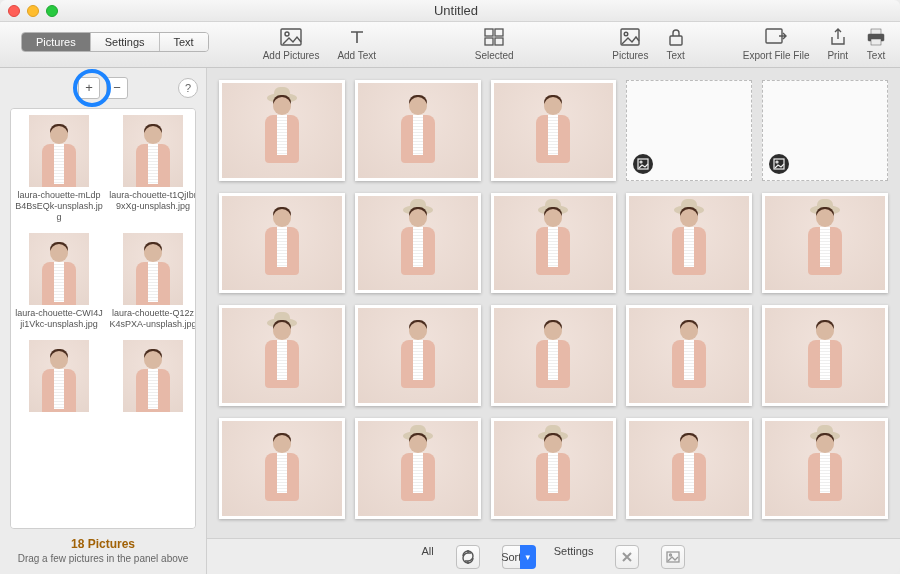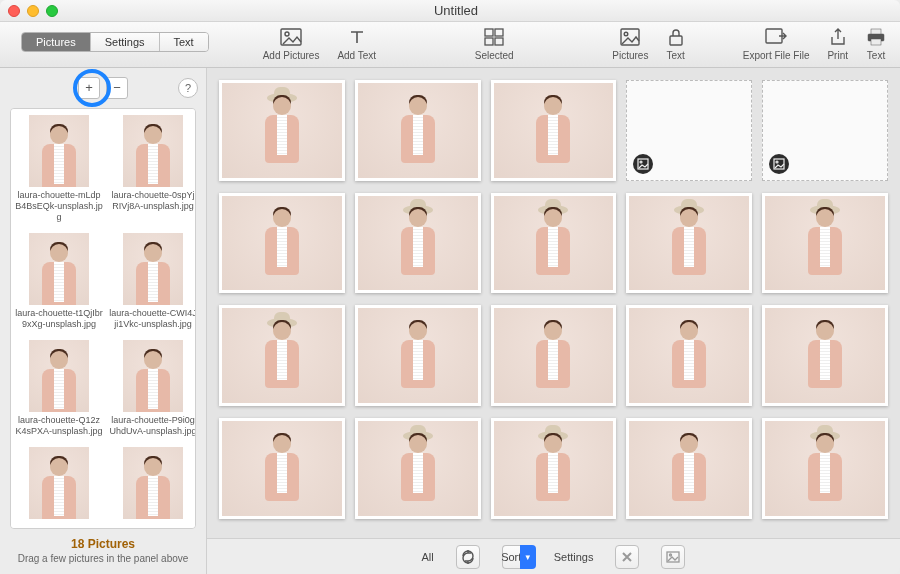--- a/index.html
+++ b/index.html
@@ -56,21 +56,21 @@
   .figure { width:40%; height:75%; position:relative; }
   .figure .head { width:18px; height:18px; background:#d9b9a2; border-radius:50%; position:absolute; top:2px; left:50%; transform:translateX(-50%); }
   .figure .hair { width:18px; height:10px; background:#4a2d1f; border-radius:10px 10px 3px 3px; position:absolute; top:0; left:50%; transform:translateX(-50%); }
   .figure .torso { position:absolute; top:20px; left:50%; transform:translateX(-50%); width:34px; height:48px; background:#e7b9a8; border-radius:8px 8px 4px 4px; }
   .figure .shirt { position:absolute; top:20px; left:50%; transform:translateX(-50%); width:10px; height:40px; background:repeating-linear-gradient(#fff,#fff 2px,#eee 2px,#eee 3px); }
   .figure.hat .hatshape { width:30px; height:10px; background:#d8cbb4; border-radius:50%; position:absolute; top:-2px; left:50%; transform:translateX(-50%); }
   .figure.hat .hatcrown { width:16px; height:10px; background:#d8cbb4; border-radius:6px 6px 0 0; position:absolute; top:-8px; left:50%; transform:translateX(-50%); }
 
   
   .bottombar { height: 36px; display:flex; align-items:center; justify-content:center; gap: 18px; border-top: 1px solid #d0d0d0; background:#ededed; font-size:11px; color:#444; }
-  .bottombar .group { display:flex; align-items:center; gap:22px; }
+  .bottombar .group { display:flex; gap:22px; }
   .sqbtn { width:24px; height:24px; border:1px solid #c0c0c0; border-radius:4px; background:linear-gradient(#fcfcfc,#eee); display:flex; align-items:center; justify-content:center; cursor:pointer; }
   .dropdown-arrow { width:16px; height:24px; background:#2a78ff; border-radius:0 4px 4px 0; display:flex; align-items:center; justify-content:center; color:#fff; font-size:9px; cursor:pointer; }
   .sort-combo { display:flex; }
   .sort-combo .sqbtn { border-radius:4px 0 0 4px; border-right:none; width:18px; font-size:11px; }
 
   
   ::-webkit-scrollbar { width:10px; height:10px; }
   ::-webkit-scrollbar-thumb { background:#c3c3c3; border-radius:5px; }
 </style>
 </head>
@@ -208,73 +208,47 @@
               <div class="thumb">
                 <div class="placeholder-img">
                   <div class="figure">
                     <div class="hair"></div>
                     <div class="head"></div>
                     <div class="torso"></div>
                     <div class="shirt"></div>
                   </div>
                 </div>
               </div>
-              <div class="cap">laura-chouette-0spYjRIVj8A-unsplash.jpg</div>
+              <div class="cap">laura-chouette-t1QjIbr9xXg-unsplash.jpg</div>
             </div>
             <div class="thumb-cell">
               <div class="thumb">
                 <div class="placeholder-img">
                   <div class="figure">
                     <div class="hair"></div>
                     <div class="head"></div>
                     <div class="torso"></div>
                     <div class="shirt"></div>
                   </div>
                 </div>
               </div>
-              <div class="cap">laura-chouette-t1QjIbr9xXg-unsplash.jpg</div>
+              <div class="cap">laura-chouette-CWI4Jji1Vkc-unsplash.jpg</div>
             </div>
             <div class="thumb-cell">
               <div class="thumb">
                 <div class="placeholder-img">
                   <div class="figure">
                     <div class="hair"></div>
                     <div class="head"></div>
                     <div class="torso"></div>
                     <div class="shirt"></div>
                   </div>
                 </div>
               </div>
-              <div class="cap">laura-chouette-CWI4Jji1Vkc-unsplash.jpg</div>
-            </div>
-            <div class="thumb-cell">
-              <div class="thumb">
-                <div class="placeholder-img">
-                  <div class="figure">
-                    <div class="hair"></div>
-                    <div class="head"></div>
-                    <div class="torso"></div>
-                    <div class="shirt"></div>
-                  </div>
-                </div>
-              </div>
               <div class="cap">laura-chouette-Q12zK4sPXA-unsplash.jpg</div>
-            </div>
-            <div class="thumb-cell">
-              <div class="thumb">
-                <div class="placeholder-img">
-                  <div class="figure">
-                    <div class="hair"></div>
-                    <div class="head"></div>
-                    <div class="torso"></div>
-                    <div class="shirt"></div>
-                  </div>
-                </div>
-              </div>
-              <div class="cap">laura-chouette-P9i0gUhdUvA-unsplash.jpg</div>
             </div>
             <div class="thumb-cell">
               <div class="thumb">
                 <div class="placeholder-img">
                   <div class="figure">
                     <div class="hair"></div>
                     <div class="head"></div>
                     <div class="torso"></div>
                     <div class="shirt"></div>
                   </div>

